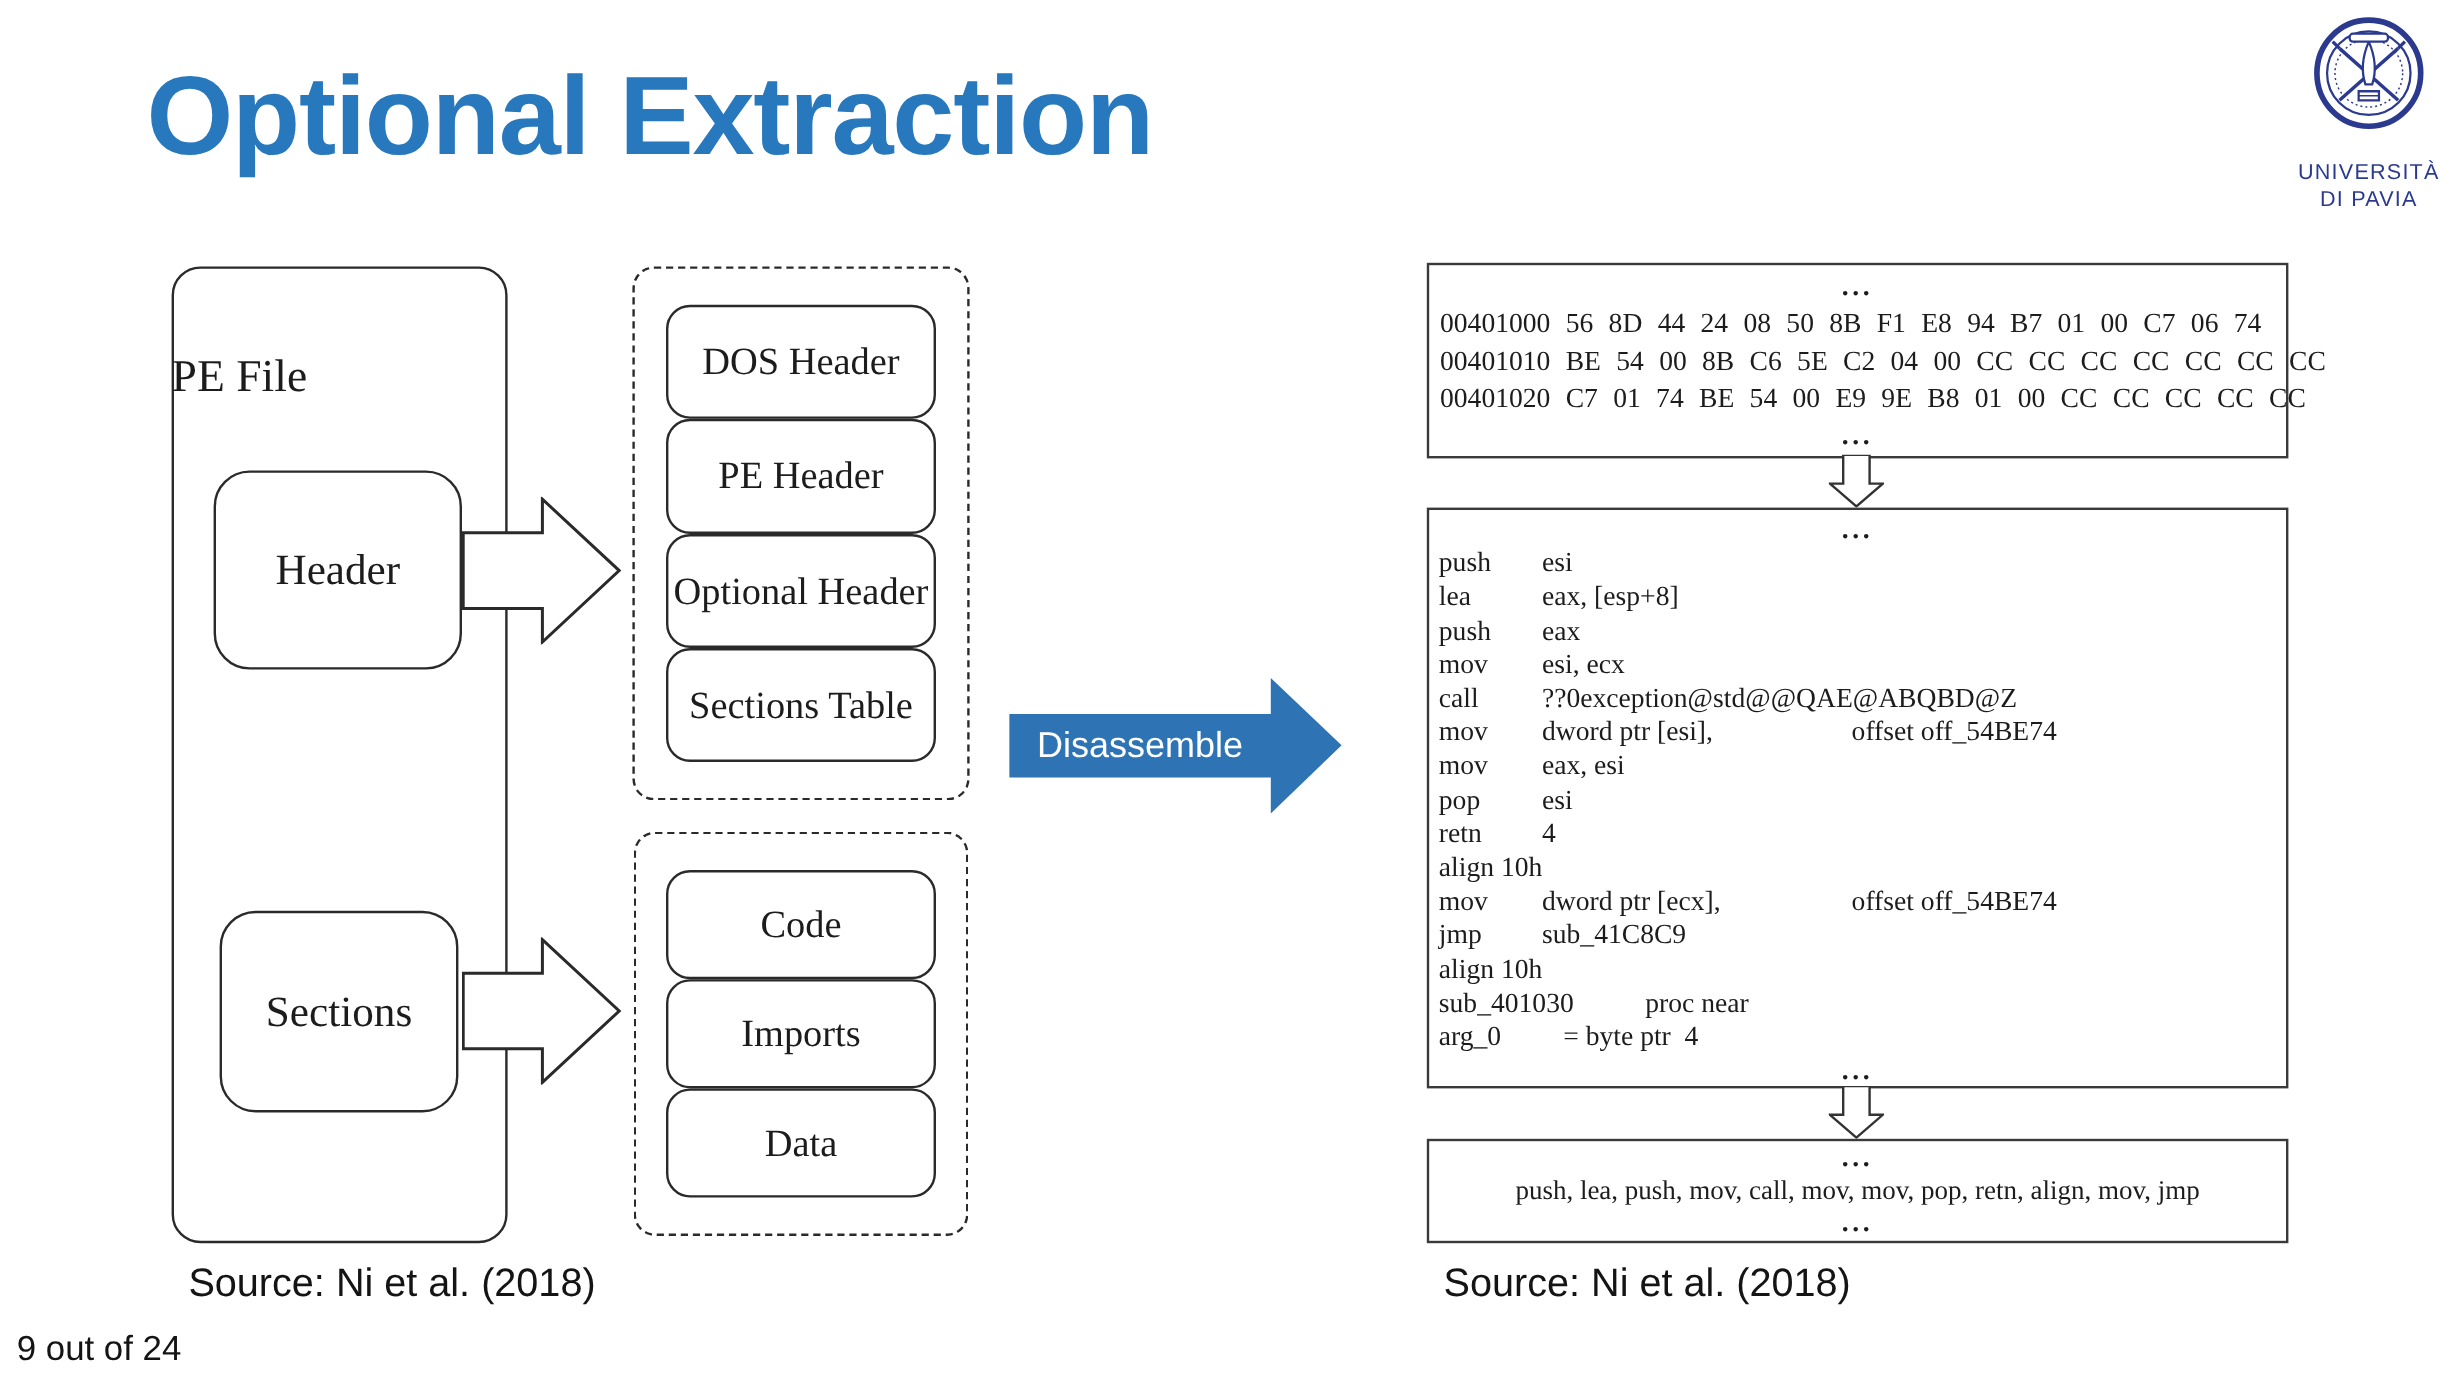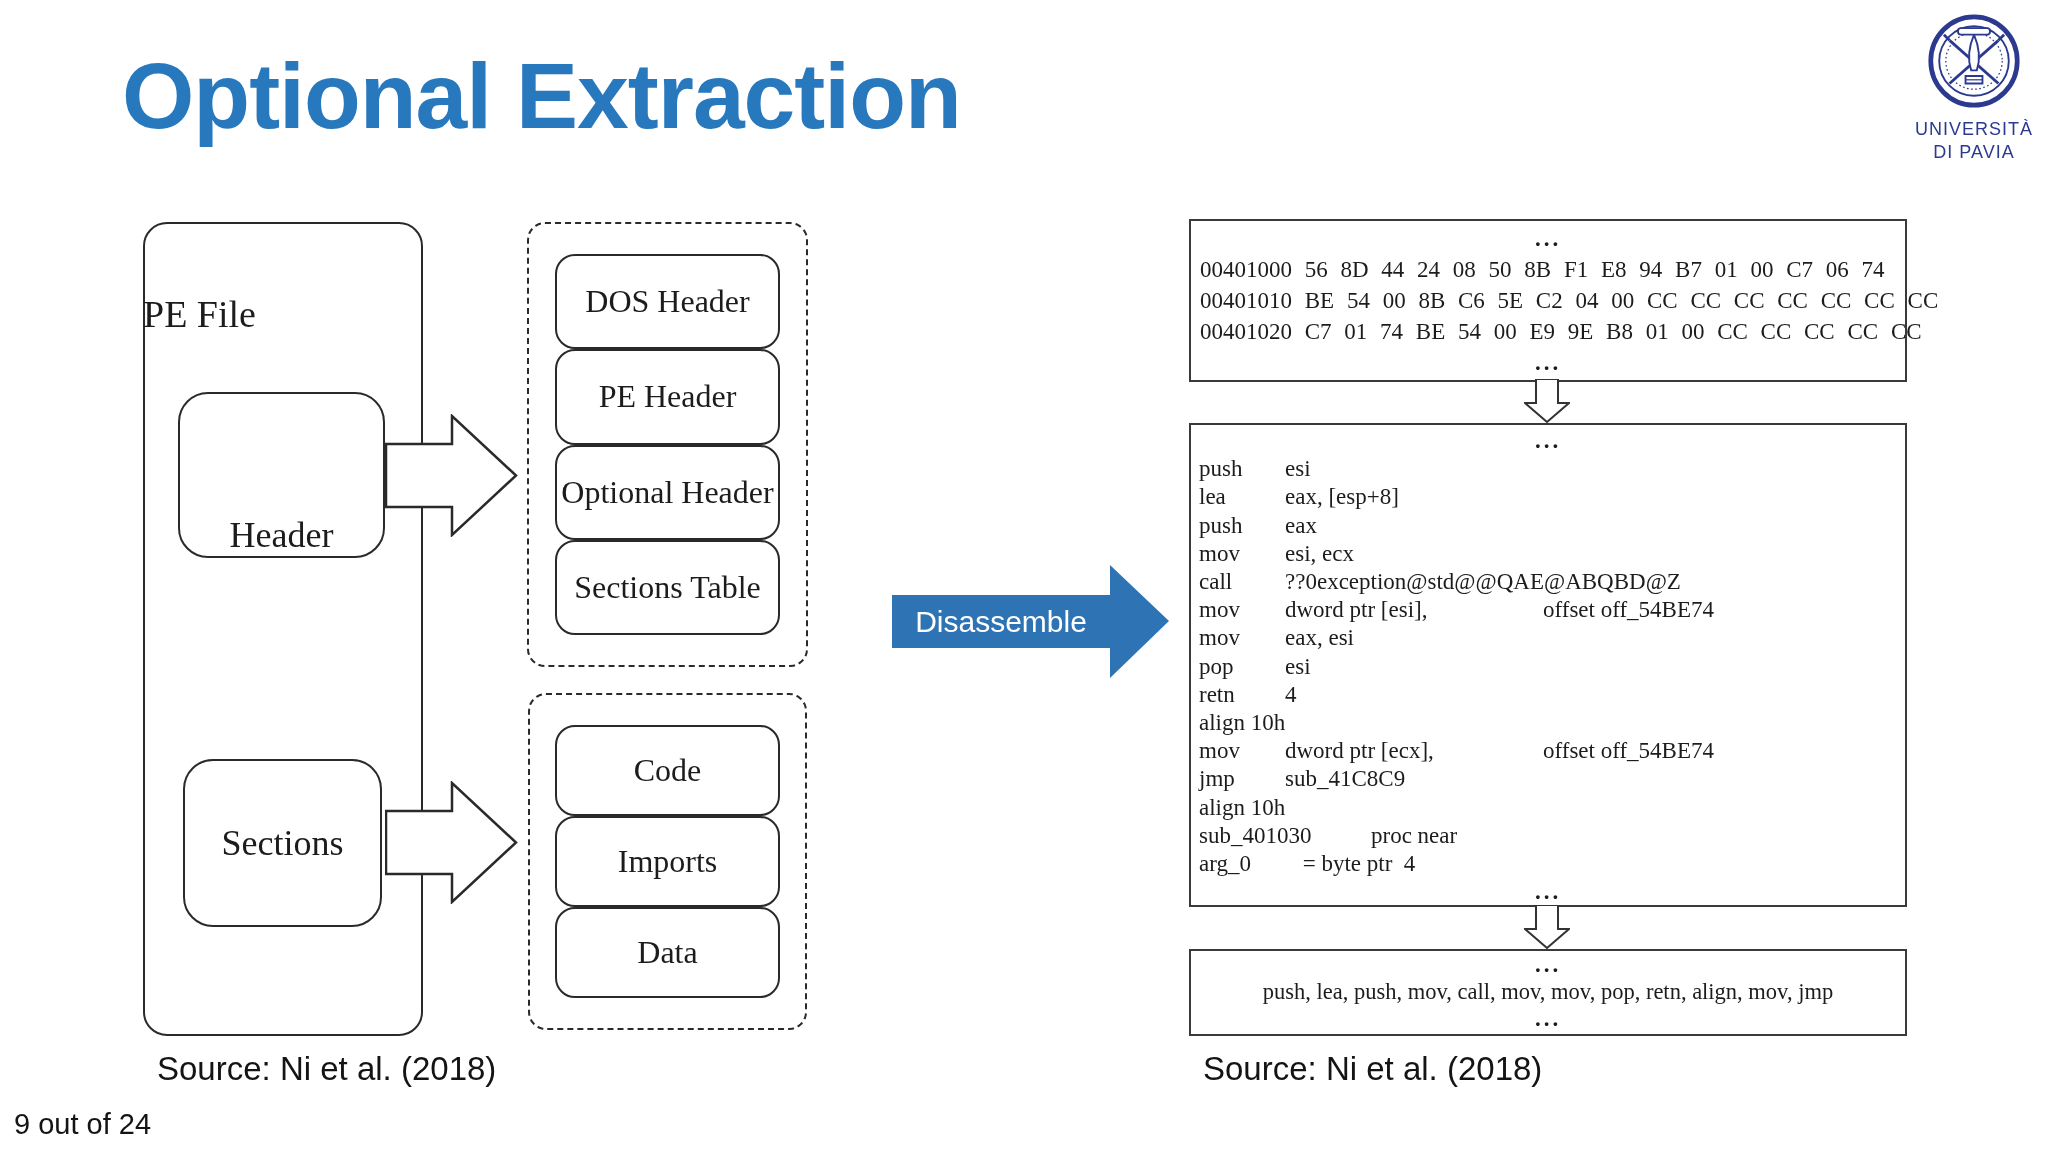--- a/index.html
+++ b/index.html
@@ -6,45 +6,45 @@
   .slide{position:relative;width:2048px;height:1152px;background:#ffffff;overflow:hidden;
          font-family:"Liberation Sans",sans-serif;}
 
   
   .title{position:absolute;left:122px;top:48px;font-size:93px;font-weight:700;
          color:#2878be;letter-spacing:-1px;line-height:1.05;}
 
   
   .logo{position:absolute;left:1900px;top:14px;width:148px;text-align:center;color:#2b3a8f;}
   .logo svg{display:block;margin:0 auto;}
-  .logo-text{margin-top:10px;font-size:18px;line-height:23px;letter-spacing:1px;font-weight:400;}
+  .logo-text{margin-top:24px;font-size:18px;line-height:23px;letter-spacing:1px;font-weight:400;}
 
   
   .fig{font-family:"Liberation Serif",serif;color:#1c1c1c;}
   .box-solid{position:absolute;border:2.5px solid #2a2a2a;background:#fff;box-sizing:border-box;}
   .box-dashed{position:absolute;border:2.5px dashed #2a2a2a;border-radius:18px;box-sizing:border-box;
               display:flex;flex-direction:column;justify-content:space-between;align-items:center;
               padding:30px 0;}
   .pill{width:225px;height:97px;border:2.5px solid #2a2a2a;border-radius:20px;box-sizing:border-box;
         display:flex;align-items:center;justify-content:center;font-size:32px;background:#fff;
         font-family:"Liberation Serif",serif;color:#1c1c1c;white-space:nowrap;}
 
   
   .pe-box{left:143px;top:222px;width:280px;height:814px;border-radius:24px;}
   .pe-label{position:absolute;left:143px;top:292px;width:280px;text-align:left;font-size:38px;}
   .header-box{left:178px;top:392px;width:207px;height:166px;border-radius:30px;
-              display:flex;align-items:flex-end;justify-content:center;font-size:36px;z-index:2;}
+              display:flex;align-items:center;justify-content:center;font-size:36px;z-index:2;}
   .sections-box{left:183px;top:759px;width:199px;height:168px;border-radius:30px;
               display:flex;align-items:center;justify-content:center;font-size:36px;z-index:2;}
   .block-arrow{position:absolute;z-index:3;}
   .dash-top{left:527px;top:222px;width:281px;height:445px;}
   .dash-bottom{left:528px;top:693px;width:279px;height:337px;}
 
   
-  .disasm-arrow{position:absolute;left:892px;top:565px;width:278px;height:113px;text-decoration:underline;}
+  .disasm-arrow{position:absolute;left:841px;top:565px;width:278px;height:113px;text-decoration:underline;}
   .disasm-arrow svg{position:absolute;left:0;top:0;}
   .disasm-label{position:absolute;left:0;top:30px;width:218px;height:53px;display:flex;
                 align-items:center;justify-content:center;color:#ffffff;font-size:30px;
                 font-family:"Liberation Sans",sans-serif;}
 
   
   .rbox{position:absolute;left:1189px;width:718px;border:2.5px solid #3a3a3a;background:#fff;
         box-sizing:border-box;font-family:"Liberation Serif",serif;color:#1c1c1c;}
   .hex-box{top:219px;height:163px;padding-top:2px;}
   .hex-line{font-size:23px;line-height:31px;padding-left:9px;white-space:pre;word-spacing:7px;}

